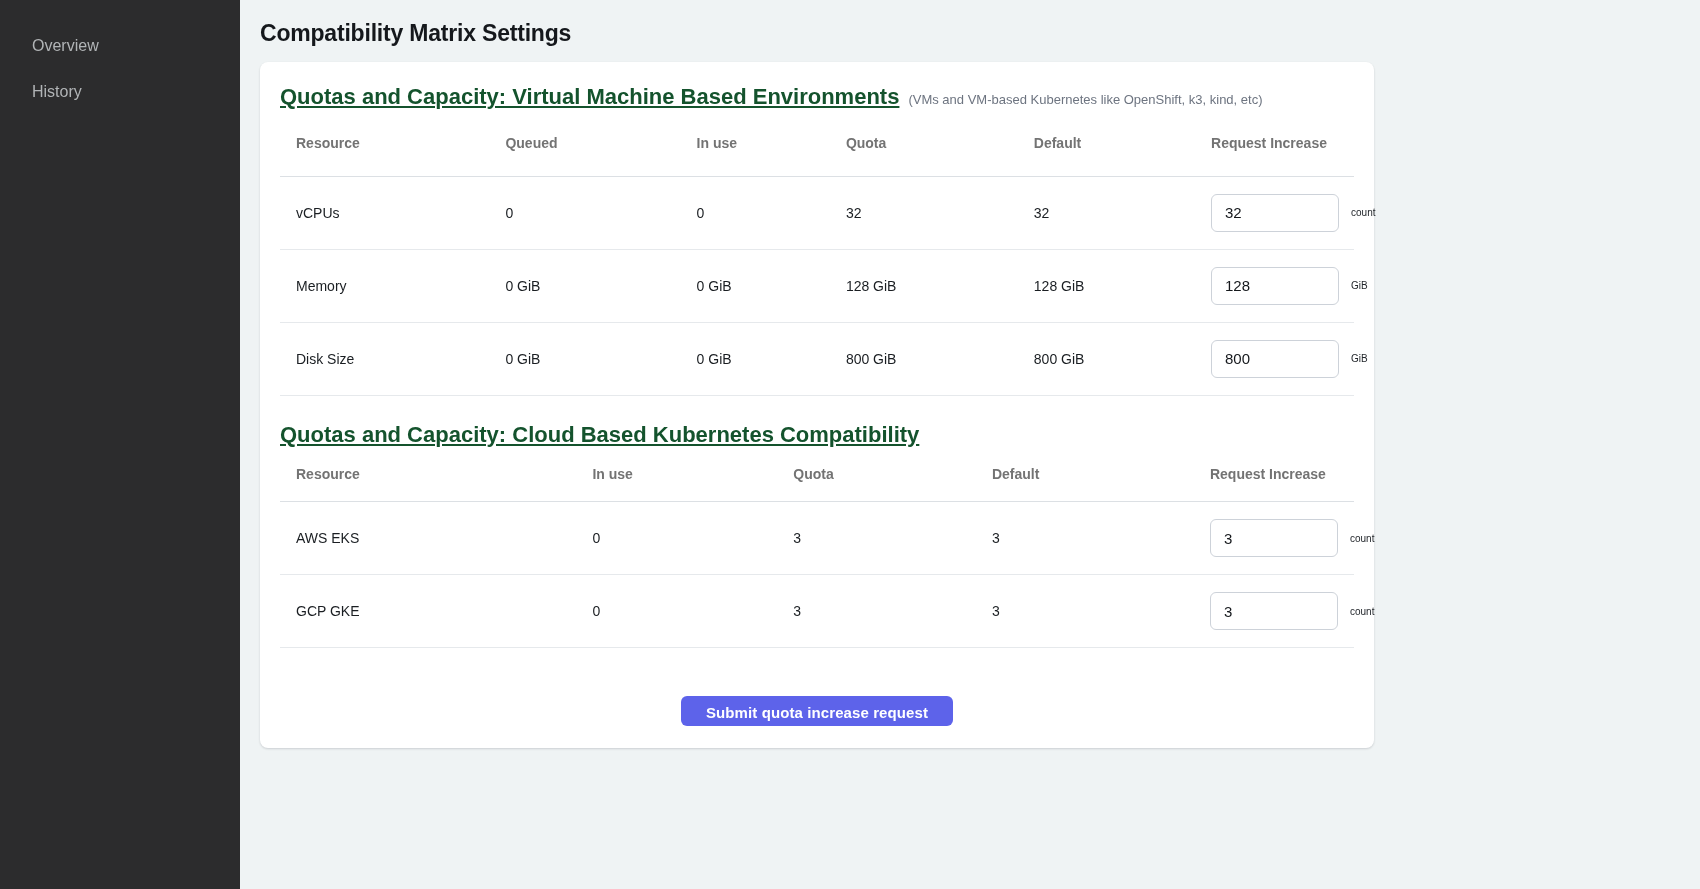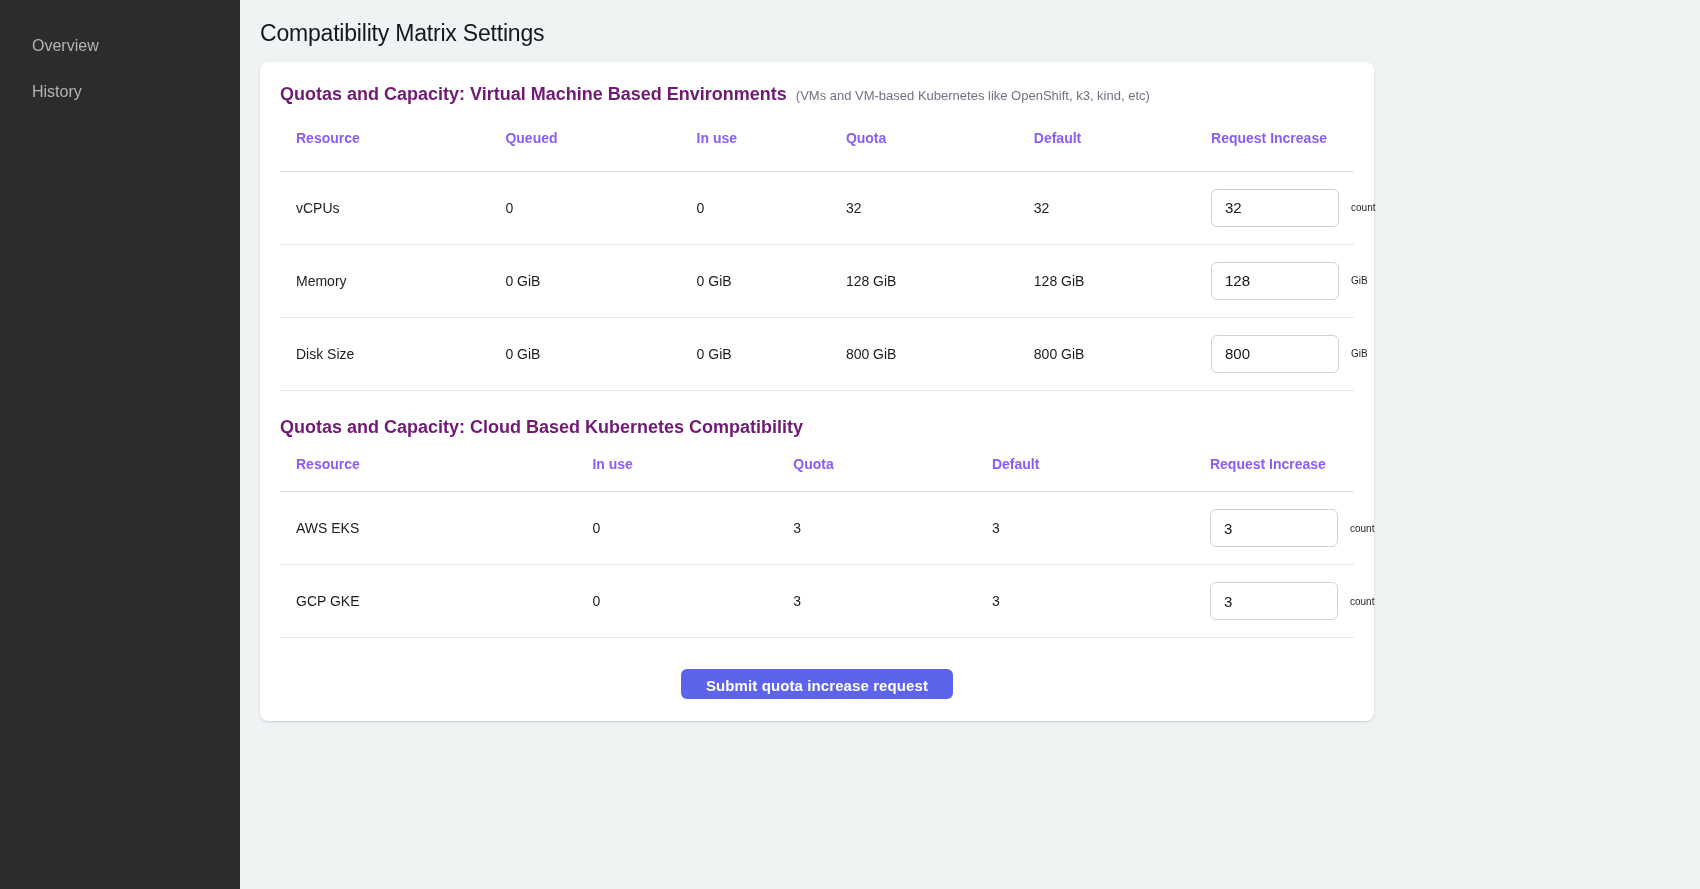--- a/index.html
+++ b/index.html
@@ -34,61 +34,62 @@
   .nav-item.active{
     background:var(--sidebar-active-bg);
     border-left-color:var(--accent-red);
     color:#ffffff;
   }
 
   
   .main{flex:1;padding:16px 18px 0 20px;}
   h1.page-title{
     margin:4px 0 15px 0;
-    font-size:23px;font-weight:400;color:#15181c;
+    font-size:23px;font-weight:700;color:#15181c;
     letter-spacing:-0.2px;
   }
   .card{
     background:#ffffff;border-radius:8px;
     box-shadow:0 1px 2px rgba(16,24,40,.10),0 1px 3px rgba(16,24,40,.06);
     padding:20px 20px 0 20px;
   }
   .section-head{display:flex;align-items:baseline;gap:9px;margin-top:2px;}
   .section-head h2{
-    margin:0;font-size:18px;font-weight:700;color:#701a75;
+    margin:0;font-size:22px;font-weight:700;color:#14532d;text-decoration:underline;
   }
   .section-sub{font-size:13px;color:#6d7480;font-weight:400;}
   .section-head.second{margin-top:26px;}
 
   table{width:100%;border-collapse:collapse;table-layout:fixed;}
   thead tr{border-bottom:1px solid #dce0e4;}
   table.t1 thead tr{height:66px;}
   table.t2 thead tr{height:54px;}
   th{
-    text-align:left;font-size:14px;font-weight:700;color:#8b5cf6;
+    text-align:left;font-size:14px;font-weight:700;color:#737373;
     padding:0 0 0 16px;
   }
   tbody tr{height:73px;border-bottom:1px solid #e6e9ec;}
   td{font-size:14px;color:#1a1e22;padding:0 0 0 16px;vertical-align:middle;}
   td.resource{font-weight:400;}
   .req-wrap{display:flex;align-items:center;}
   input.qty{
     width:128px;height:38px;
     border:1px solid #cdd2d9;border-radius:6px;
     padding:0 13px;font-size:15px;color:#15181c;
     font-family:inherit;background:#fff;outline:none;
   }
   .unit{font-size:10px;color:#23272c;margin-left:12px;white-space:nowrap;}
 
   .card-footer{display:flex;justify-content:center;padding:31px 0 22px 0;}
   button.submit{
     background:var(--button-indigo);color:#ffffff;
     border:none;border-radius:6px;height:30px;padding:8px 25px;
     font-size:15px;font-weight:700;font-family:inherit;cursor:pointer;
     letter-spacing:0.1px;
+    margin-top:17px;
   }
 </style>
 </head>
 <body>
 
 <div class="app">
 
   <aside class="sidebar">
 
       <div class="nav-item">

